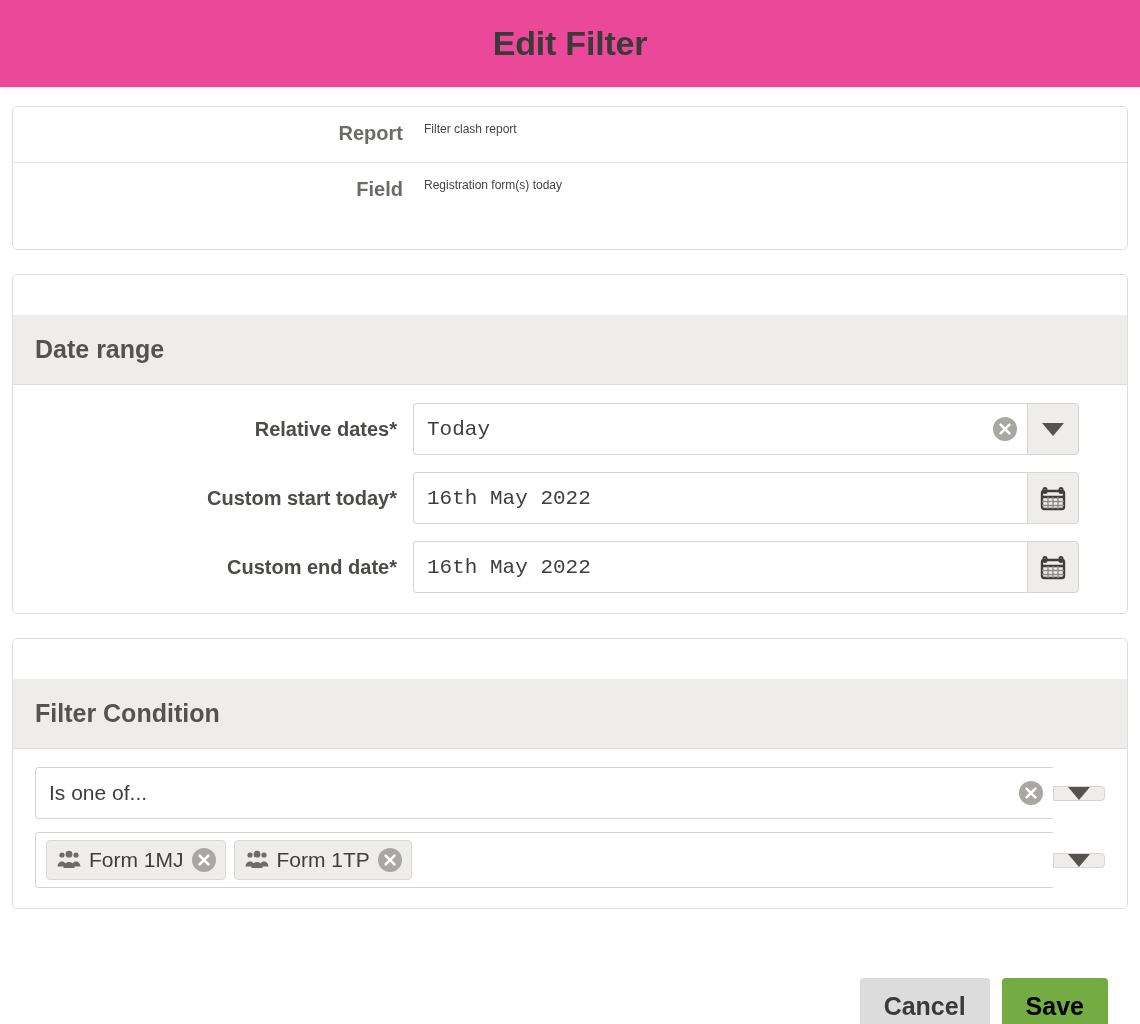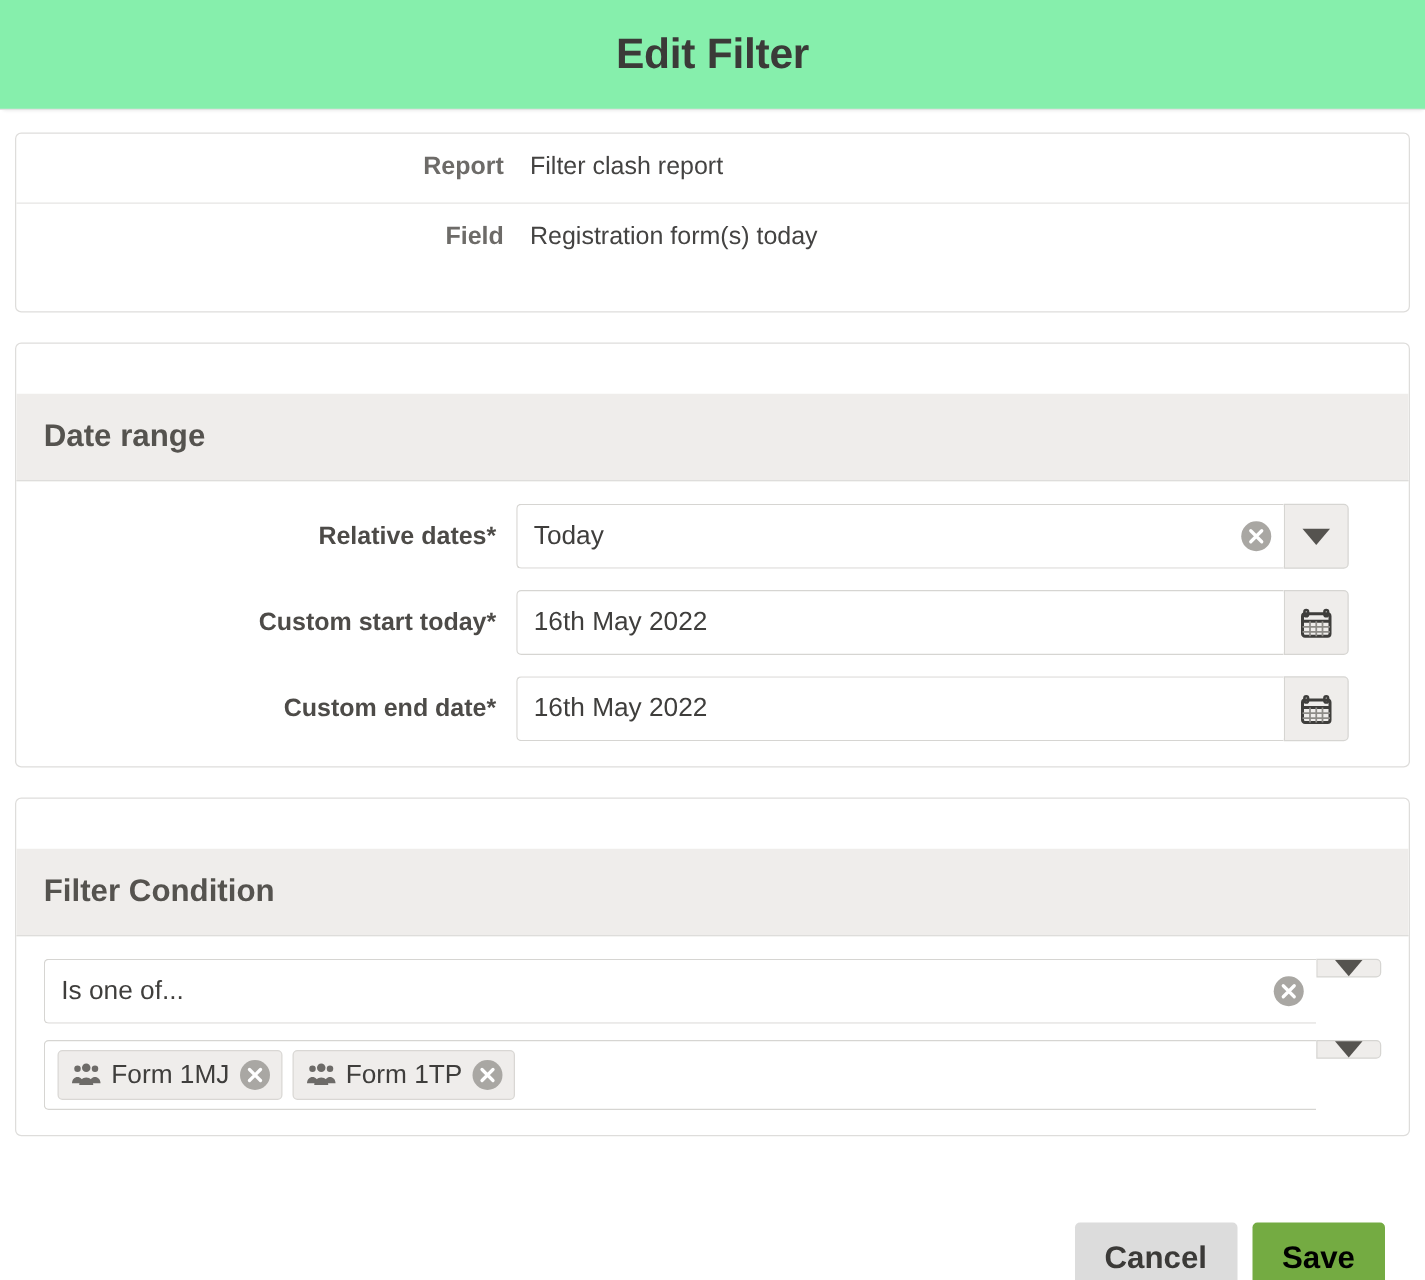--- a/index.html
+++ b/index.html
@@ -16,21 +16,21 @@
     overflow: hidden;
   }
 
   
   .modal-header {
     height: 88px;
     box-sizing: border-box;
     display: flex;
     align-items: center;
     justify-content: center;
-    background: #86efac;
+    background: #ec4899;
     border-bottom: 1px solid #e3e3e3;
     box-shadow: 0 2px 3px -2px rgba(0,0,0,0.12);
     position: relative;
   }
   .modal-title {
     font-size: 34px;
     font-weight: bold;
     color: #3b3a38;
     letter-spacing: -0.2px;
   }
@@ -69,21 +69,21 @@
     box-sizing: border-box;
     text-align: right;
     padding: 15px 10px 10px 0;
     font-weight: bold;
     font-size: 20px;
     color: #6d6b68;
   }
   .info-value {
     flex: 1;
     padding: 15px 10px 10px 11px;
-    font-size: 20px;
+    font-size: 12px;
     color: #444342;
   }
 
   
   .section-panel {
     border: 1px solid #dedddb;
     border-radius: 5px;
     background: #ffffff;
     box-sizing: border-box;
     margin-bottom: 24px;
@@ -122,20 +122,21 @@
     padding-right: 16px;
     font-weight: bold;
     font-size: 20px;
     color: #4d4b48;
     white-space: nowrap;
   }
   .field-group {
     display: flex;
     align-items: stretch;
     width: 666px;
+    font-family: Liberation Mono, monospace;
   }
 
   .field-box {
     flex: 1;
     background: #ffffff;
     border: 1px solid #d6d5d2;
     border-right: none;
     border-radius: 4px 0 0 4px;
     height: 52px;
     box-sizing: border-box;
@@ -185,21 +186,21 @@
     border-right: 11px solid transparent;
     border-top: 13px solid #55534f;
   }
 
   
   .cal-icon { display: block; }
 
   
   .fc-row {
     display: flex;
-    align-items: flex-start;
+    align-items: center;
     width: 100%;
     margin-bottom: 13px;
   }
   .fc-row:last-child { margin-bottom: 0; }
 
   .tag-box {
     flex: 1;
     background: #ffffff;
     border: 1px solid #d6d5d2;
     border-right: none;

